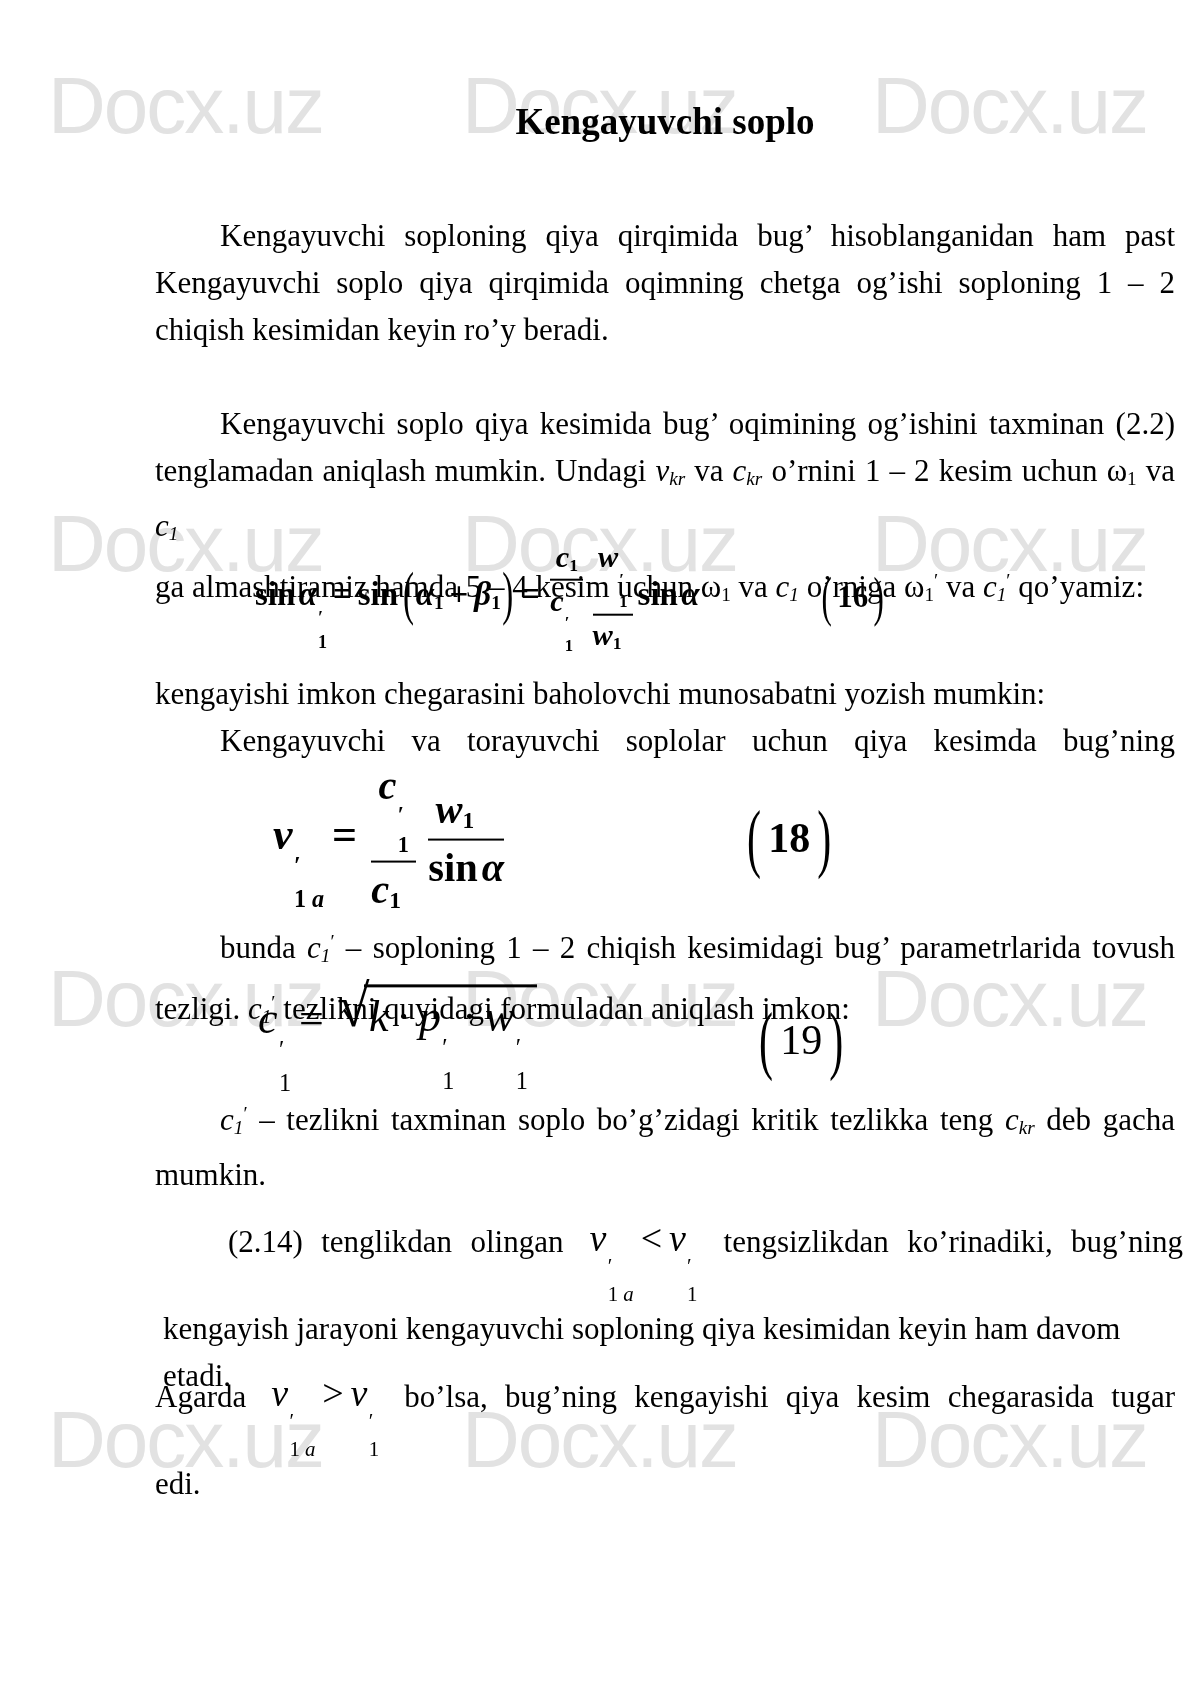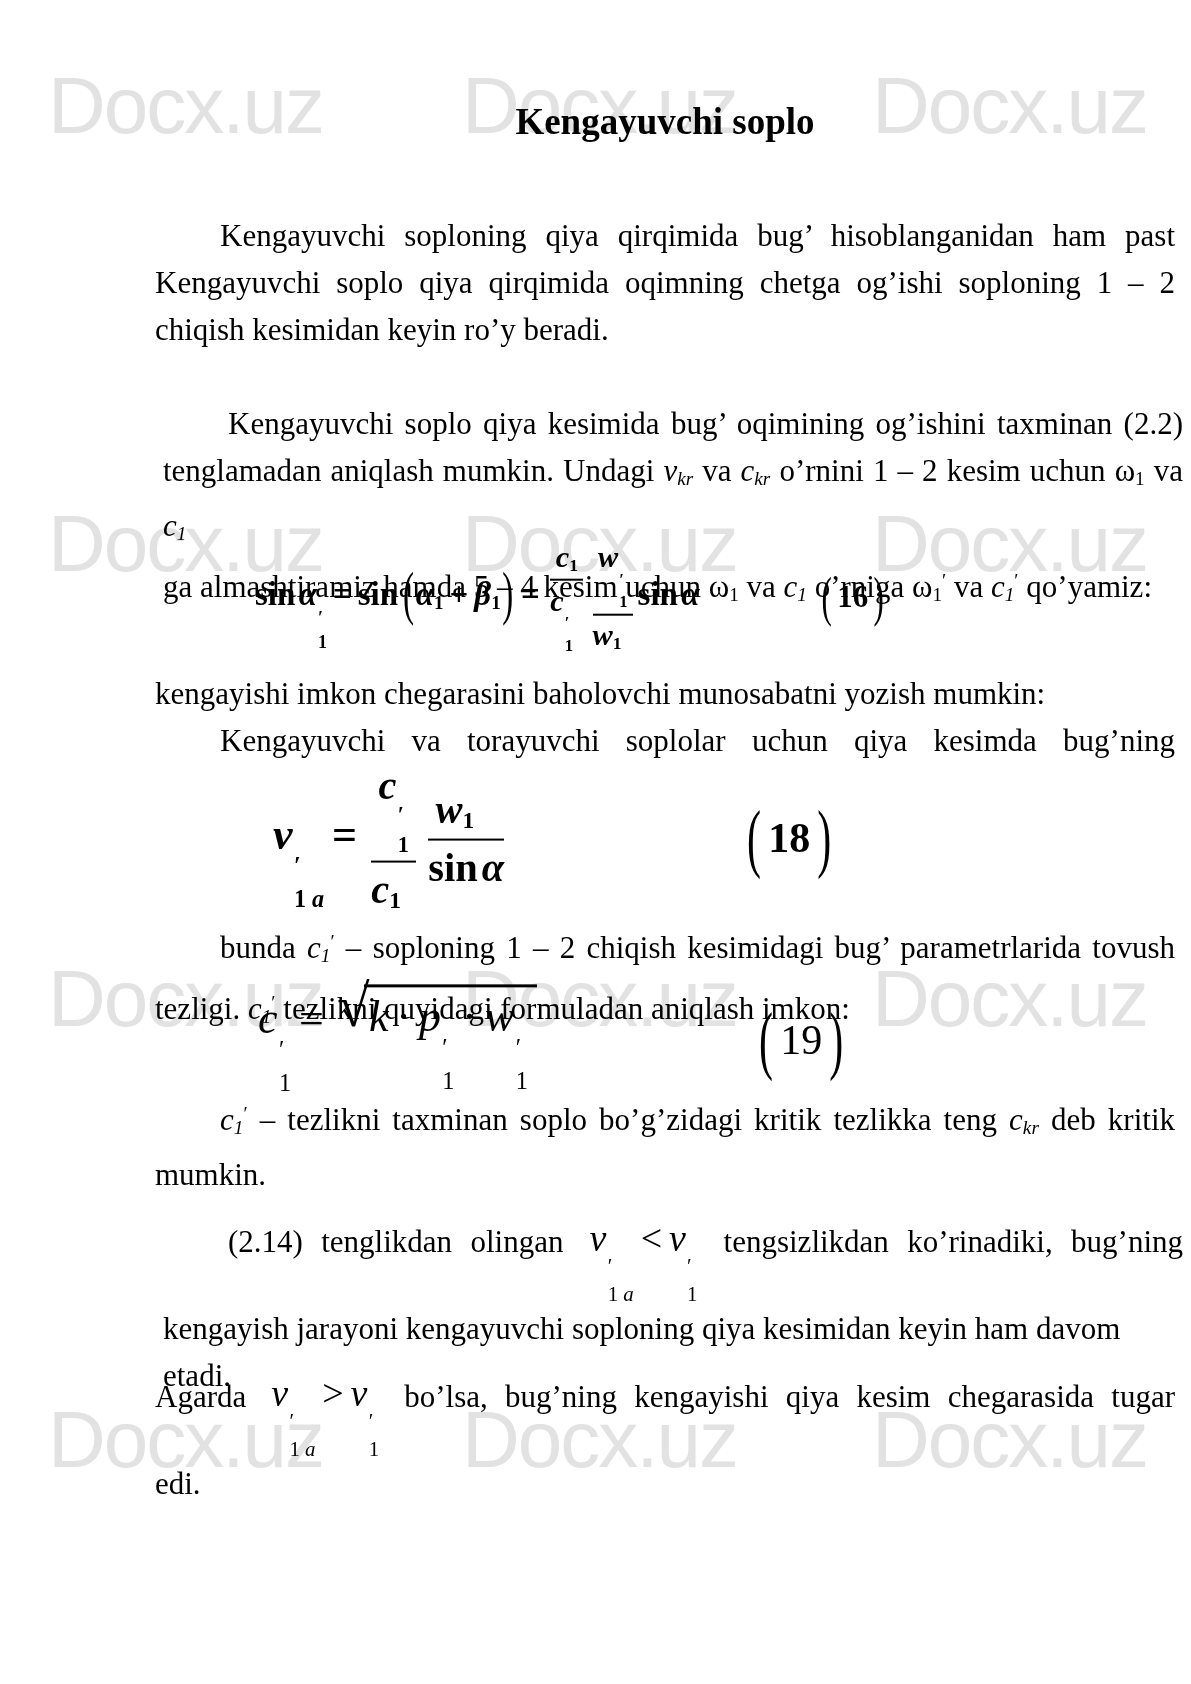--- a/index.html
+++ b/index.html
@@ -67,35 +67,35 @@
       <span class="wm" style="left: 462px; top: 1400px; color: rgb(226, 226, 226);">Docx.uz</span>
       <span class="wm" style="left: 872px; top: 1400px; color: rgb(226, 226, 226);">Docx.uz</span>
     </div>
   <h1 class="title">Kengayuvchi soplo</h1>
   <div id="content">
       <div class="para" style="top: 212px;">
         <div class="line just"><span class="indent"></span><span>Kengayuvchi soploning qiya qirqimida bug’ hisoblanganidan ham past</span></div>
         <div class="line just"><span>Kengayuvchi soplo qiya qirqimida oqimning chetga og’ishi soploning 1 – 2</span></div>
         <div class="line last"><span>chiqish kesimidan keyin ro’y beradi.</span></div>
       </div>
-      <div class="para" style="top: 400px; margin-left: 8px;">
+      <div class="para" style="top: 400px;">
         <div class="line just"><span class="indent"></span><span>Kengayuvchi soplo qiya kesimida bug’ oqimining og’ishini taxminan (2.2)</span></div>
         <div class="line just"><span>tenglamadan aniqlash mumkin. Undagi </span><span class="ti">v</span><span class="tsub ti">kr</span><span> va </span><span class="ti">c</span><span class="tsub ti">kr</span><span> o’rnini 1 – 2 kesim uchun ω</span><span class="tsub">1</span><span> va </span><span class="ti">c</span><span class="tsub ti">1</span></div>
         <div class="line last"><span>ga almashtiramiz hamda 5 – 4 kesim uchun ω</span><span class="tsub">1</span><span> va </span><span class="ti">c</span><span class="tsub ti">1</span><span> o’rniga ω</span><span class="tsub">1</span><span class="tpr">′</span><span> va </span><span class="ti">c</span><span class="tsub ti">1</span><span class="tpr">′</span><span> qo’yamiz:</span></div>
       </div>
       <div class="para" style="top: 670px;">
         <div class="line last"><span>kengayishi imkon chegarasini baholovchi munosabatni yozish mumkin:</span></div>
         <div class="line just"><span class="indent"></span><span>Kengayuvchi va torayuvchi soplolar uchun qiya kesimda bug’ning</span></div>
       </div>
       <div class="para" style="top: 918px;">
         <div class="line just"><span class="indent"></span><span>bunda </span><span class="ti">c</span><span class="tsub ti">1</span><span class="tpr">′</span><span> – soploning 1 – 2 chiqish kesimidagi bug’ parametrlarida tovush</span></div>
         <div class="line last"><span>tezligi. </span><span class="ti">c</span><span class="tsub ti">1</span><span class="tpr">′</span><span> tezlikni quyidagi formuladan aniqlash imkon:</span></div>
       </div>
       <div class="para" style="top: 1090px;">
-        <div class="line just"><span class="indent"></span><span class="ti">c</span><span class="tsub ti">1</span><span class="tpr">′</span><span> – tezlikni taxminan soplo bo’g’zidagi kritik tezlikka teng </span><span class="ti">c</span><span class="tsub ti">kr</span><span> deb kritik</span></div>
+        <div class="line just"><span class="indent"></span><span class="ti">c</span><span class="tsub ti">1</span><span class="tpr">′</span><span> – tezlikni taxminan soplo bo’g’zidagi kritik tezlikka teng </span><span class="ti">c</span><span class="tsub ti">kr</span><span> deb gacha</span></div>
         <div class="line last"><span>mumkin.</span></div>
       </div>
       <div class="para" style="top: 1185px; margin-left: 8px;">
         <div class="line just tall"><span class="indent"></span><span>(2.14) tenglikdan olingan </span><span class="im"><span class="m" style="font-size: 38px;"><span class="vps"><span class="vr">v</span><span class="ss">
                   <span class="pr">′</span>
                   <span class="sb">1<span class="sbi"> a</span></span>
                 </span></span><span class="op">&lt;</span><span class="vps"><span class="vr">v</span><span class="ss">
                   <span class="pr">′</span>
                   <span class="sb">1</span>
                 </span></span></span></span><span> tengsizlikdan ko’rinadiki, bug’ning</span></div>

